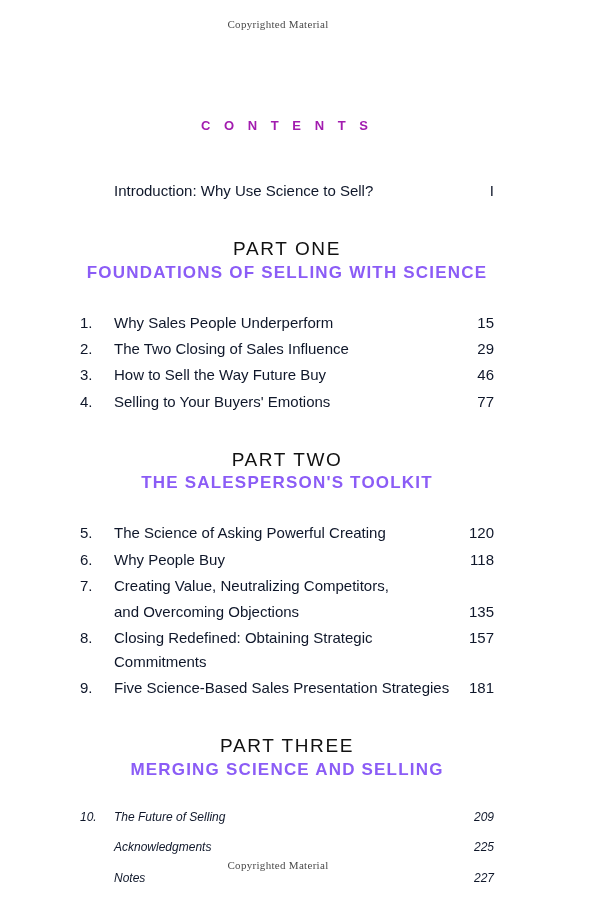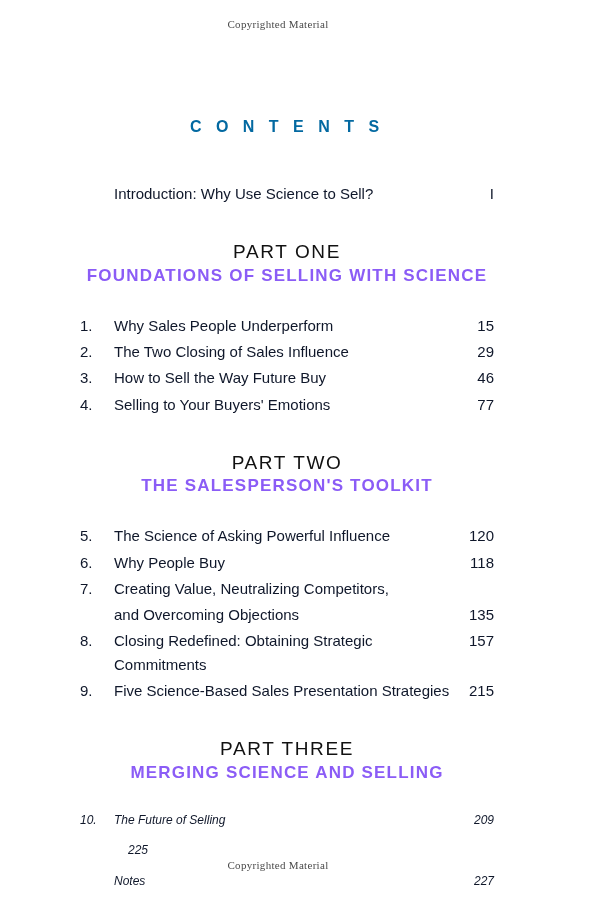--- a/index.html
+++ b/index.html
@@ -36,25 +36,25 @@
 
   .content {
     position: absolute;
     left: 80px;
     right: 62px;
     top: 118px;
   }
 
   .contents-title {
     text-align: center;
-    font-size: 16px;
+    font-size: 13px;
     font-weight: bold;
     letter-spacing: 5px;
     margin-bottom: 46px;
-    color: #0369a1;
+    color: #a21caf;
   }
 
   .entry {
     display: flex;
     align-items: baseline;
     font-size: 15px;
     line-height: 1.55;
     color: #0f172a;
   }
   .entry .num {
@@ -155,21 +155,21 @@
       </div>
     </div>
 
     <div class="part">
       <div class="part-label">PART TWO</div>
       <div class="part-title">THE SALESPERSON'S TOOLKIT</div>
     </div>
     <div class="group">
       <div class="entry">
         <div class="num">5.</div>
-        <div class="title">The Science of Asking Powerful Influence</div>
+        <div class="title">The Science of Asking Powerful Creating</div>
         <div class="page-no">120</div>
       </div>
       <div class="entry">
         <div class="num">6.</div>
         <div class="title">Why People Buy</div>
         <div class="page-no">118</div>
       </div>
       <div class="entry">
         <div class="num">7.</div>
         <div class="title">Creating Value, Neutralizing Competitors,</div>
@@ -181,36 +181,37 @@
         <div class="page-no">135</div>
       </div>
       <div class="entry">
         <div class="num">8.</div>
         <div class="title">Closing Redefined: Obtaining Strategic Commitments</div>
         <div class="page-no">157</div>
       </div>
       <div class="entry">
         <div class="num">9.</div>
         <div class="title">Five Science-Based Sales Presentation Strategies</div>
-        <div class="page-no">215</div>
+        <div class="page-no">181</div>
       </div>
     </div>
 
     <div class="part">
       <div class="part-label">PART THREE</div>
       <div class="part-title">MERGING SCIENCE AND SELLING</div>
     </div>
     <div class="group back-matter">
       <div class="entry">
         <div class="num">10.</div>
         <div class="title">The Future of Selling</div>
         <div class="page-no">209</div>
       </div>
       <div class="entry">
         <div class="num"></div>
+        <div class="title">Acknowledgments</div>
         <div class="page-no">225</div>
       </div>
       <div class="entry">
         <div class="num"></div>
         <div class="title">Notes</div>
         <div class="page-no">227</div>
       </div>
       <div class="entry">
         <div class="num"></div>
         <div class="title">Index</div>

